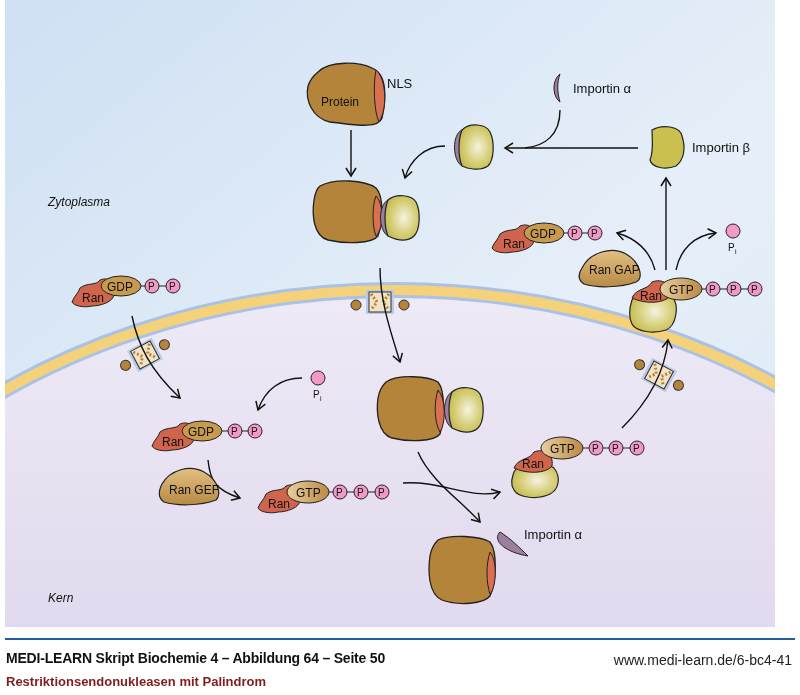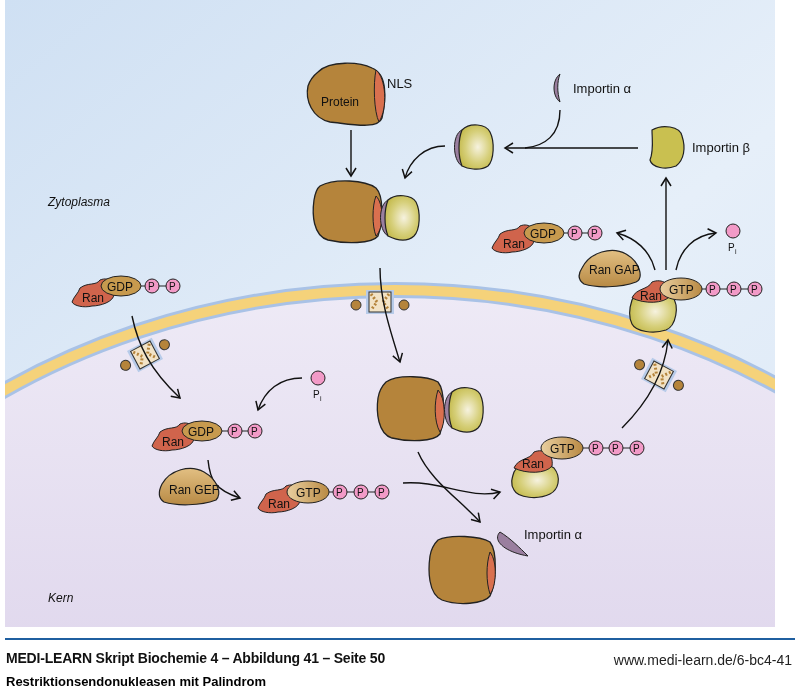--- a/index.html
+++ b/index.html
@@ -5,21 +5,21 @@
   html, body { margin: 0; padding: 0; background: #ffffff; }
   body { width: 800px; height: 695px; position: relative; overflow: hidden; font-family: "Liberation Sans", sans-serif; }
   #figure { position: absolute; left: 0; top: 0; width: 800px; height: 630px; }
   .lbl { font-family: "Liberation Sans", sans-serif; font-size: 13px; fill: #111; }
   .lbl-it { font-family: "Liberation Sans", sans-serif; font-size: 12px; font-style: italic; fill: #111; }
   .inner { font-family: "Liberation Sans", sans-serif; font-size: 12px; fill: #111; }
   .ptxt { font-family: "Liberation Sans", sans-serif; font-size: 10px; fill: #111; }
   .footer-rule { position: absolute; left: 5px; top: 638px; width: 790px; height: 2px; background: #1f5fa0; }
   .footer-title { position: absolute; left: 6px; top: 650px; font-size: 14px; font-weight: bold; color: #111; font-family: "Liberation Sans", sans-serif; letter-spacing: -0.2px; }
   .footer-url { position: absolute; right: 8px; top: 652px; font-size: 14px; color: #222; font-family: "Liberation Sans", sans-serif; }
-  .footer-sub { position: absolute; left: 6px; top: 674px; font-size: 13px; font-weight: bold; color: #000000; font-family: "Liberation Sans", sans-serif; }
+  .footer-sub { position: absolute; left: 6px; top: 674px; font-size: 13px; font-weight: bold; color: #7f1d1d; font-family: "Liberation Sans", sans-serif; }
 </style>
 </head>
 <body>
 
 <svg id="figure" viewBox="0 0 800 630" xmlns="http://www.w3.org/2000/svg">
   <defs>
     <linearGradient id="cytoGrad" x1="0" y1="0" x2="1" y2="1">
       <stop offset="0" stop-color="#cfe0f3"></stop>
       <stop offset="0.6" stop-color="#e6eff9"></stop>
       <stop offset="1" stop-color="#dde9f7"></stop>
@@ -232,15 +232,15 @@
 
   <g>
     <path d="M438,540 C450,534 480,536 490,542 C498,552 496,584 490,596 C484,604 458,606 442,600 C428,594 428,570 430,556 C431,550 434,544 438,540 Z" fill="#b5843b" stroke="#222" stroke-width="1.3"></path>
     <path d="M490,552 C498,562 496,588 490,594 C486,582 486,564 490,552 Z" fill="#d9704f" stroke="#222" stroke-width="1"></path>
   </g>
   <path d="M500,532 C492,540 504,552 528,556 C520,548 510,538 500,532 Z" fill="#9a7f9f" stroke="#222" stroke-width="1"></path>
   <text class="lbl" x="524" y="539">Importin α</text>
 </svg>
 
 <div class="footer-rule"></div>
-<div class="footer-title">MEDI-LEARN Skript Biochemie 4 – Abbildung 41 – Seite 50</div>
+<div class="footer-title">MEDI-LEARN Skript Biochemie 4 – Abbildung 64 – Seite 50</div>
 <div class="footer-url">www.medi-learn.de/6-bc4-41</div>
 <div class="footer-sub">Restriktionsendonukleasen mit Palindrom</div>
 
 </body></html>

